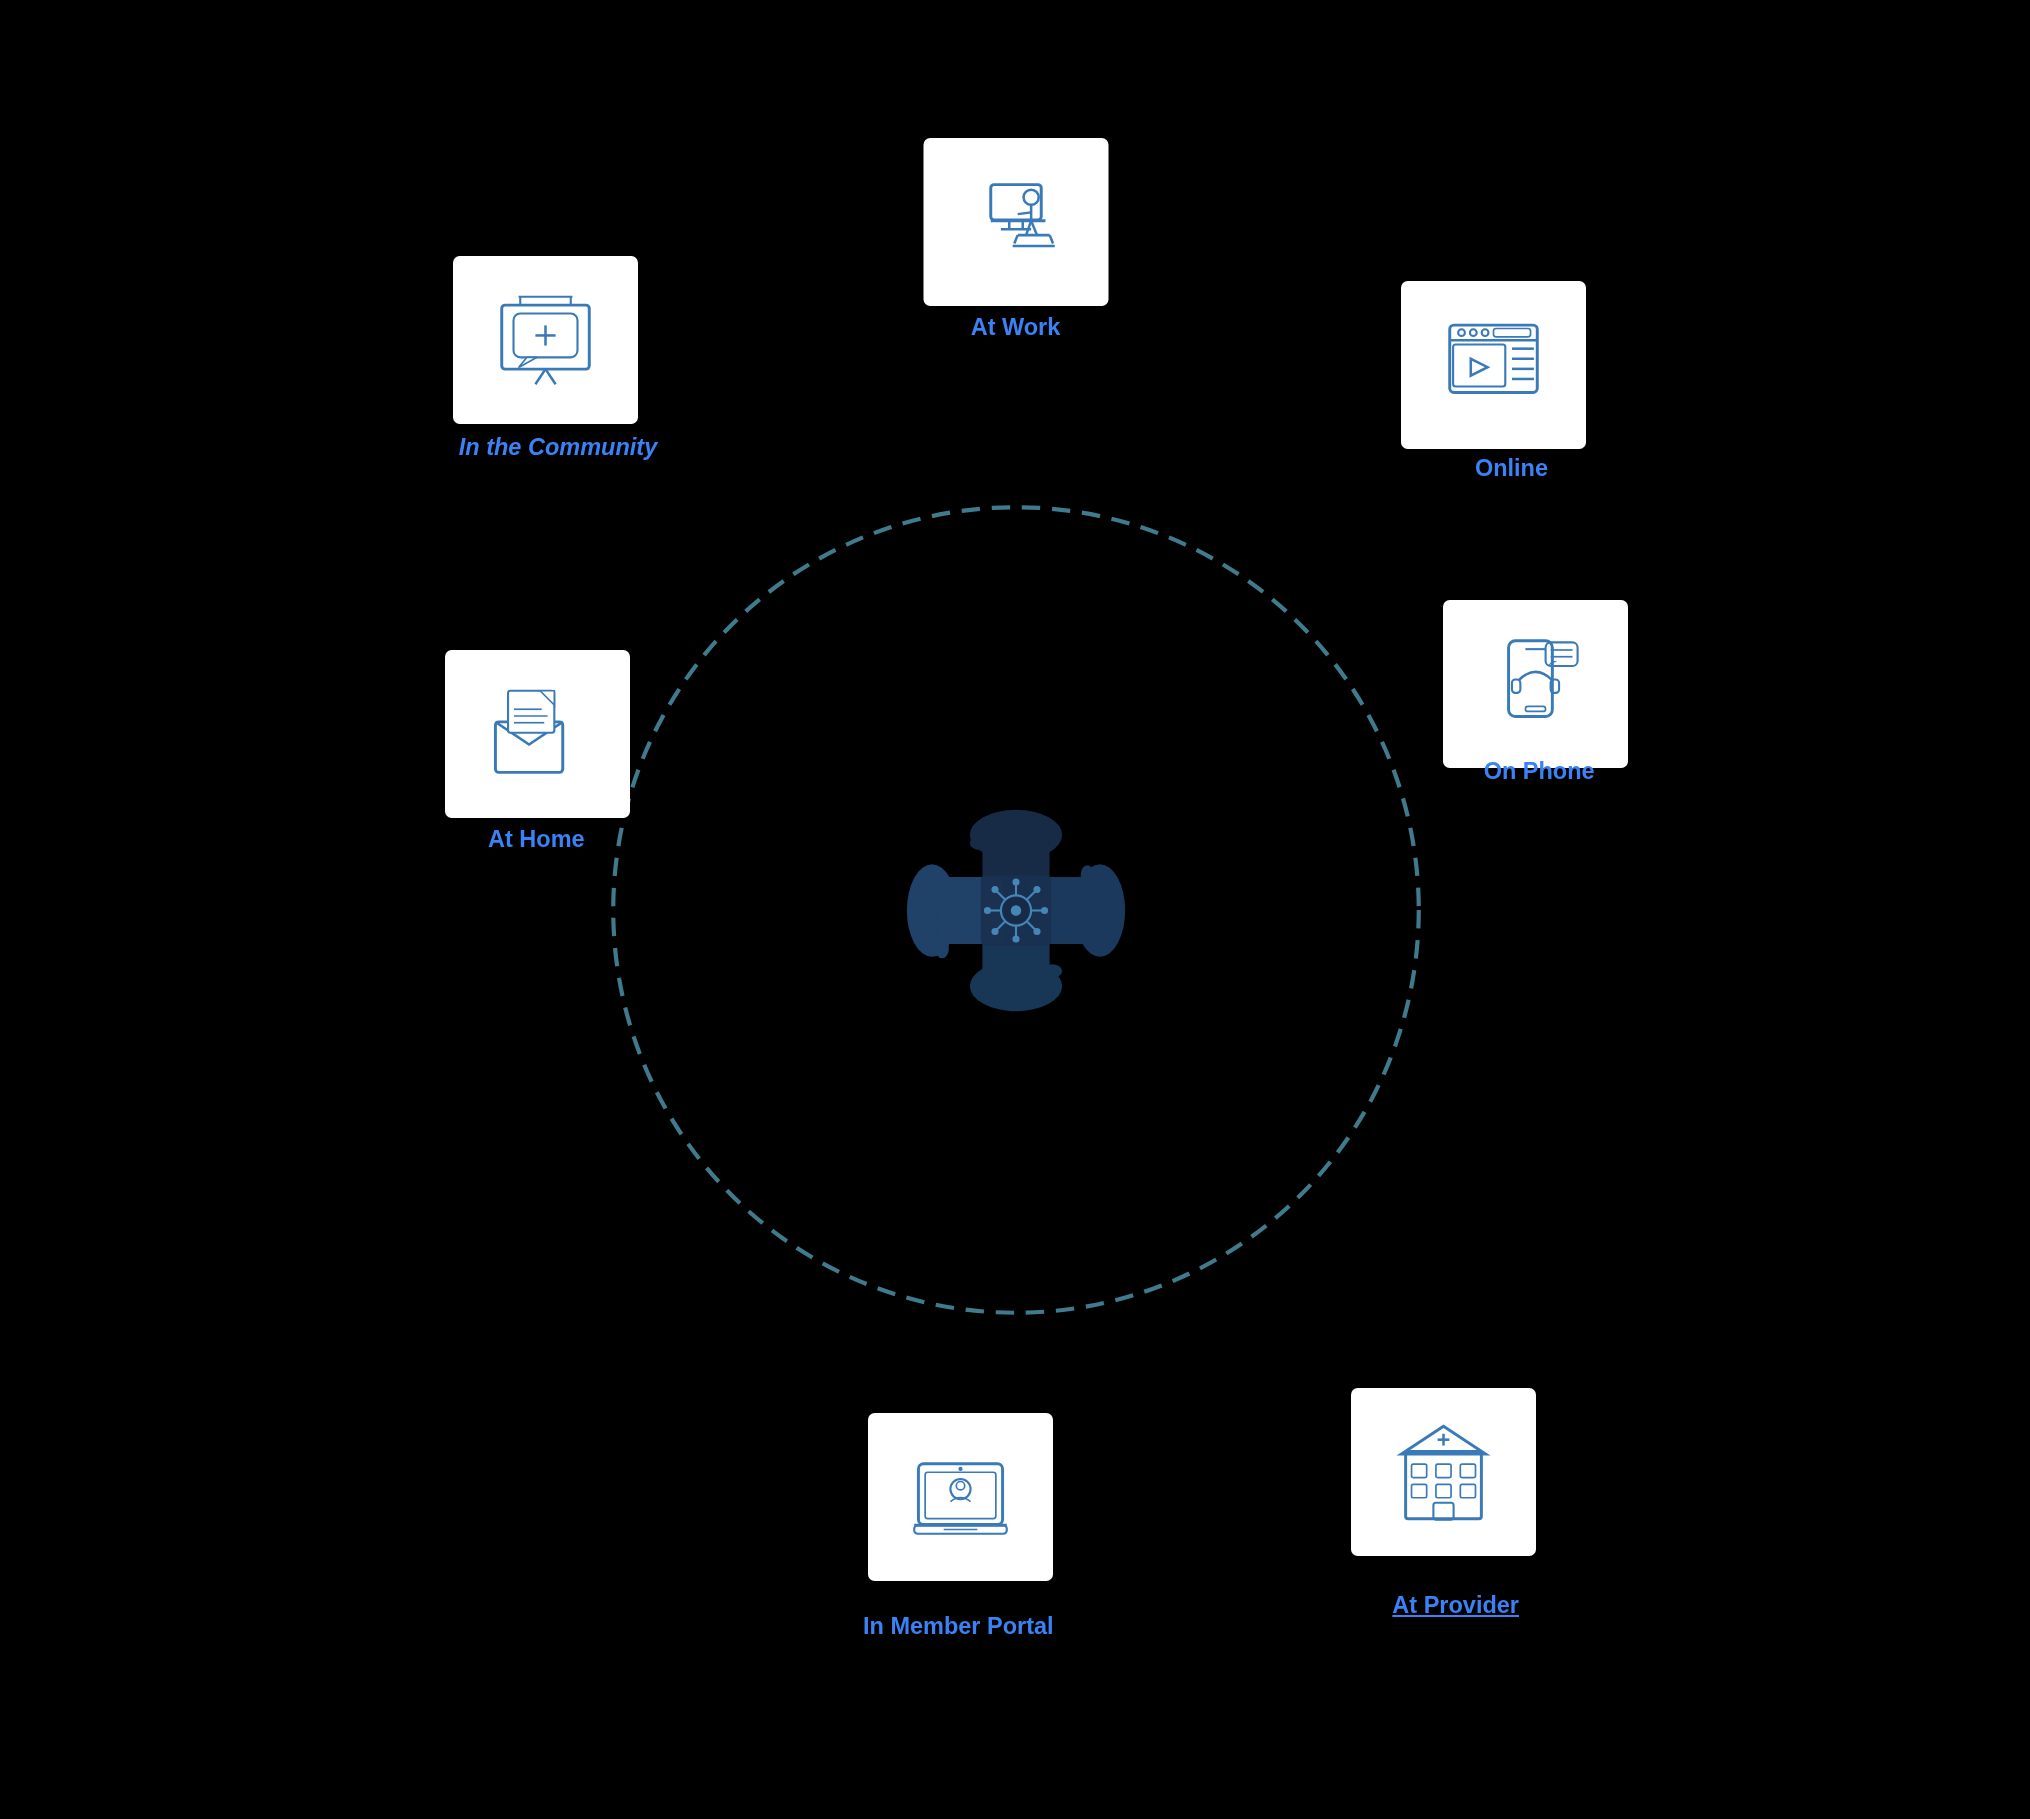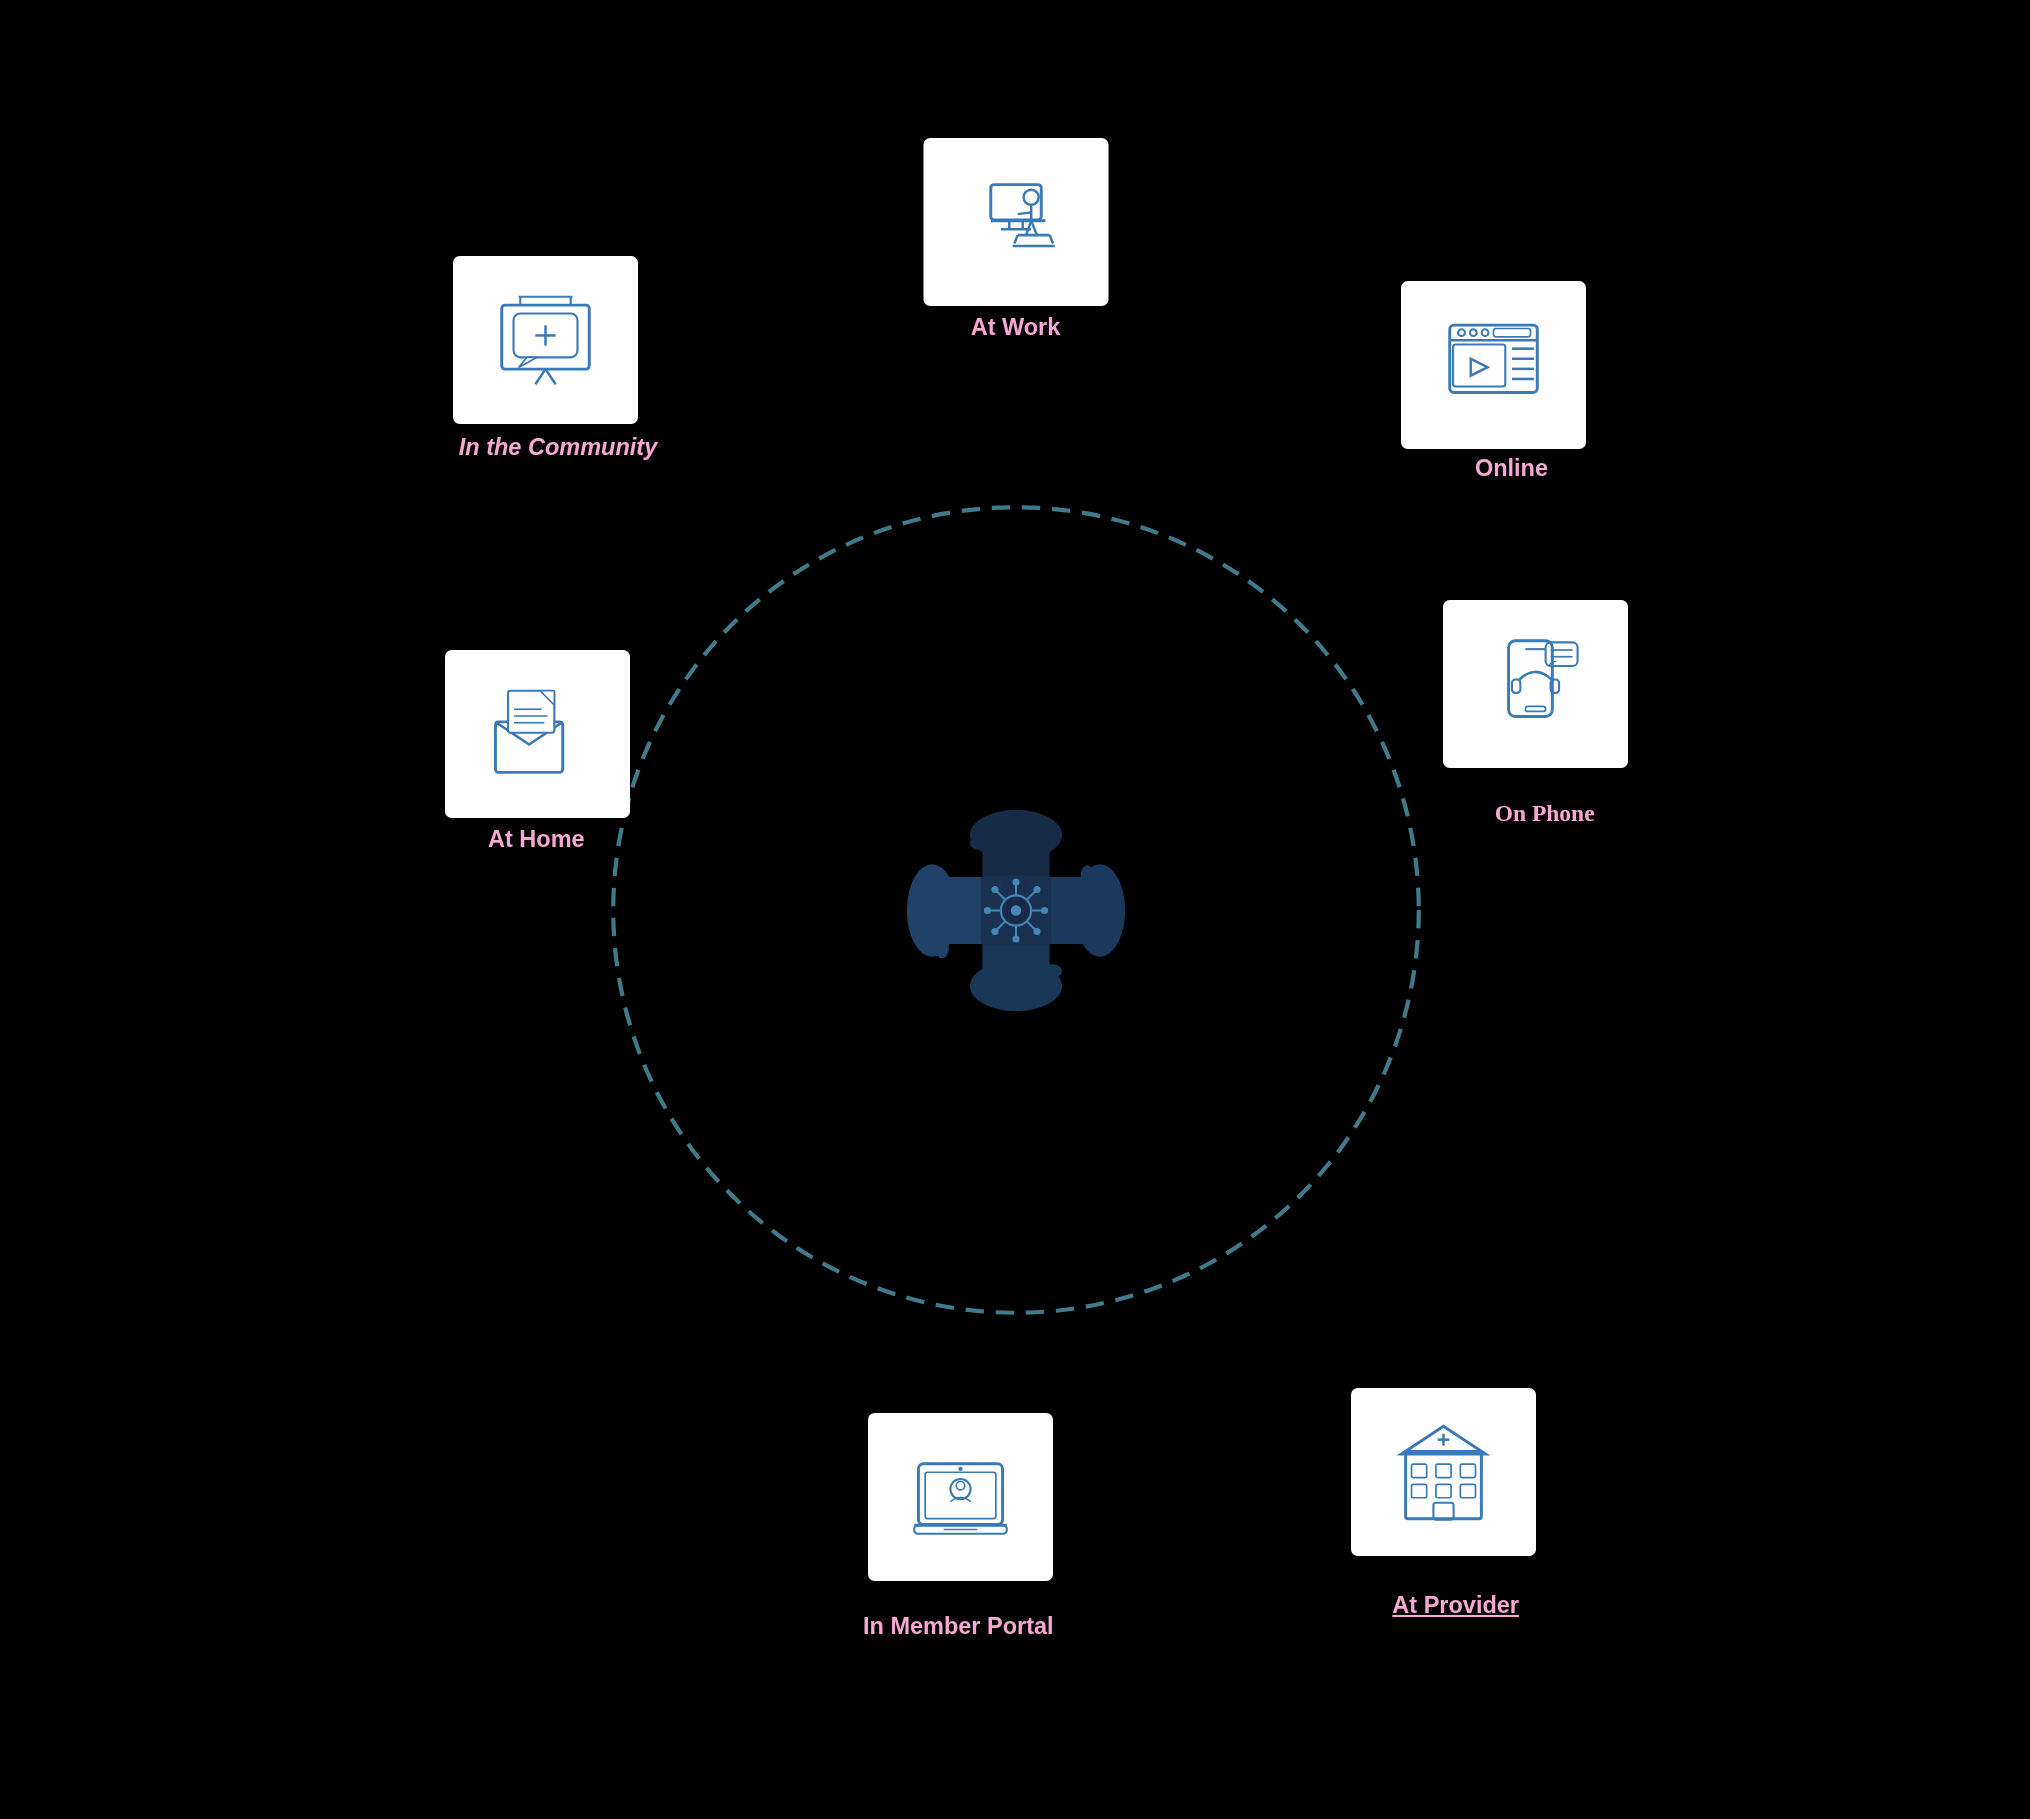--- a/index.html
+++ b/index.html
@@ -58,21 +58,21 @@
       height: 168px;
     }
 
     .icon-card svg {
       width: 101px;
       height: 101px;
     }
 
     .card-label {
       position: absolute;
-      color: #f9a8d4;
+      color: #3b82f6;
       font-size: 23.5px;
       font-weight: bold;
       text-align: center;
       white-space: nowrap;
     }
 
     
     
     .node-at-work {
       top: 25px;
@@ -95,23 +95,22 @@
       right: 55px;
       text-align: right;
     }
 
     
     .node-on-phone {
       top: 487px;
       right: -25px;
     }
     .label-on-phone {
-      top: 687px;
+      top: 645px;
       right: 8.4px;
-      font-family: Liberation Serif, serif;
     }
 
     
     .node-at-provider {
       bottom: 151px;
       right: 67px;
     }
     .label-at-provider {
       bottom: 88px;
       right: 84px;

